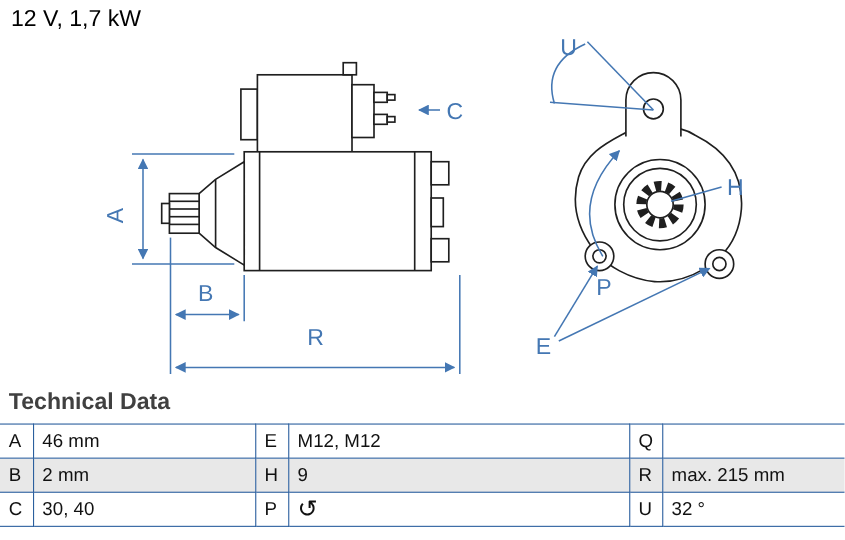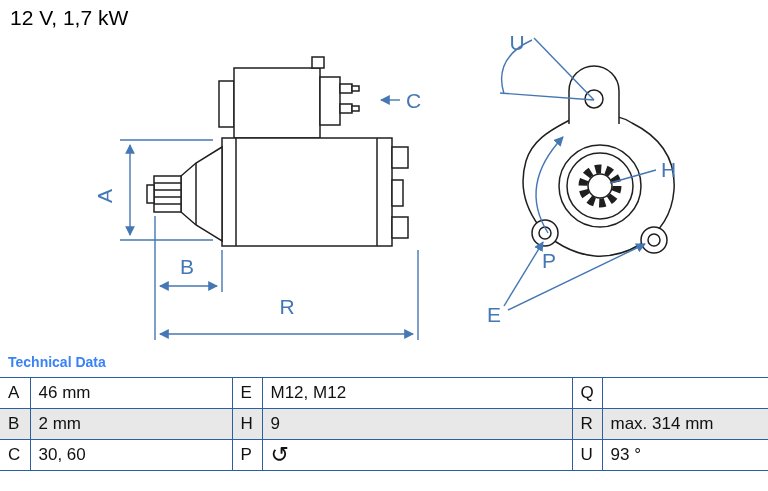--- a/index.html
+++ b/index.html
@@ -5,21 +5,21 @@
   html,body{margin:0;padding:0;background:#fff;}
   .page{position:relative;width:768px;height:491px;background:#fff;overflow:hidden;
         font-family:"Liberation Sans",sans-serif;text-decoration:underline;}
   .title{position:absolute;top:6px;left:10px;font-size:21px;color:#000;}
   svg.drawing{position:absolute;top:0;left:0;}
   .blk{stroke:#1f1f1f;stroke-width:1.5;fill:#fff;}
   .blkl{stroke:#1f1f1f;stroke-width:1.5;fill:none;}
   .dim{stroke:#4477b3;stroke-width:1.4;fill:none;}
   .dimtxt{fill:#4477b3;font-size:21px;font-family:"Liberation Sans",sans-serif;}
   .tech{position:absolute;top:352px;left:0;width:768px;}
-  .tech-heading{font-size:14px;font-weight:bold;color:#3b82f6;margin:2px 0 7px 8px;}
+  .tech-heading{font-size:21px;font-weight:bold;color:#404040;margin:2px 0 7px 8px;}
   table.data{width:768px;border-collapse:collapse;font-size:17px;color:#111;table-layout:fixed;}
   table.data td{border:1.5px solid #2b5f9e;height:30px;padding:0 0 0 8px;vertical-align:middle;
                 overflow:hidden;white-space:nowrap;}
   table.data td:first-child{border-left:none;}
   table.data td:last-child{border-right:none;}
   tr.alt td{background:#e8e8e8;}
   td.icon-cell{font-size:22px;line-height:1;}
 </style>
 </head>
 <body>
@@ -147,27 +147,27 @@
           <td>M12, M12</td>
           <td>Q</td>
           <td></td>
         </tr>
         <tr class="alt">
           <td>B</td>
           <td>2 mm</td>
           <td>H</td>
           <td>9</td>
           <td>R</td>
-          <td>max. 314 mm</td>
+          <td>max. 215 mm</td>
         </tr>
         <tr>
           <td>C</td>
-          <td>30, 60</td>
+          <td>30, 40</td>
           <td>P</td>
           <td class="icon-cell">↺</td>
           <td>U</td>
-          <td>93 °</td>
+          <td>32 °</td>
         </tr>
       </tbody>
     </table>
   </div>
 
 </div>
 
 </body></html>

